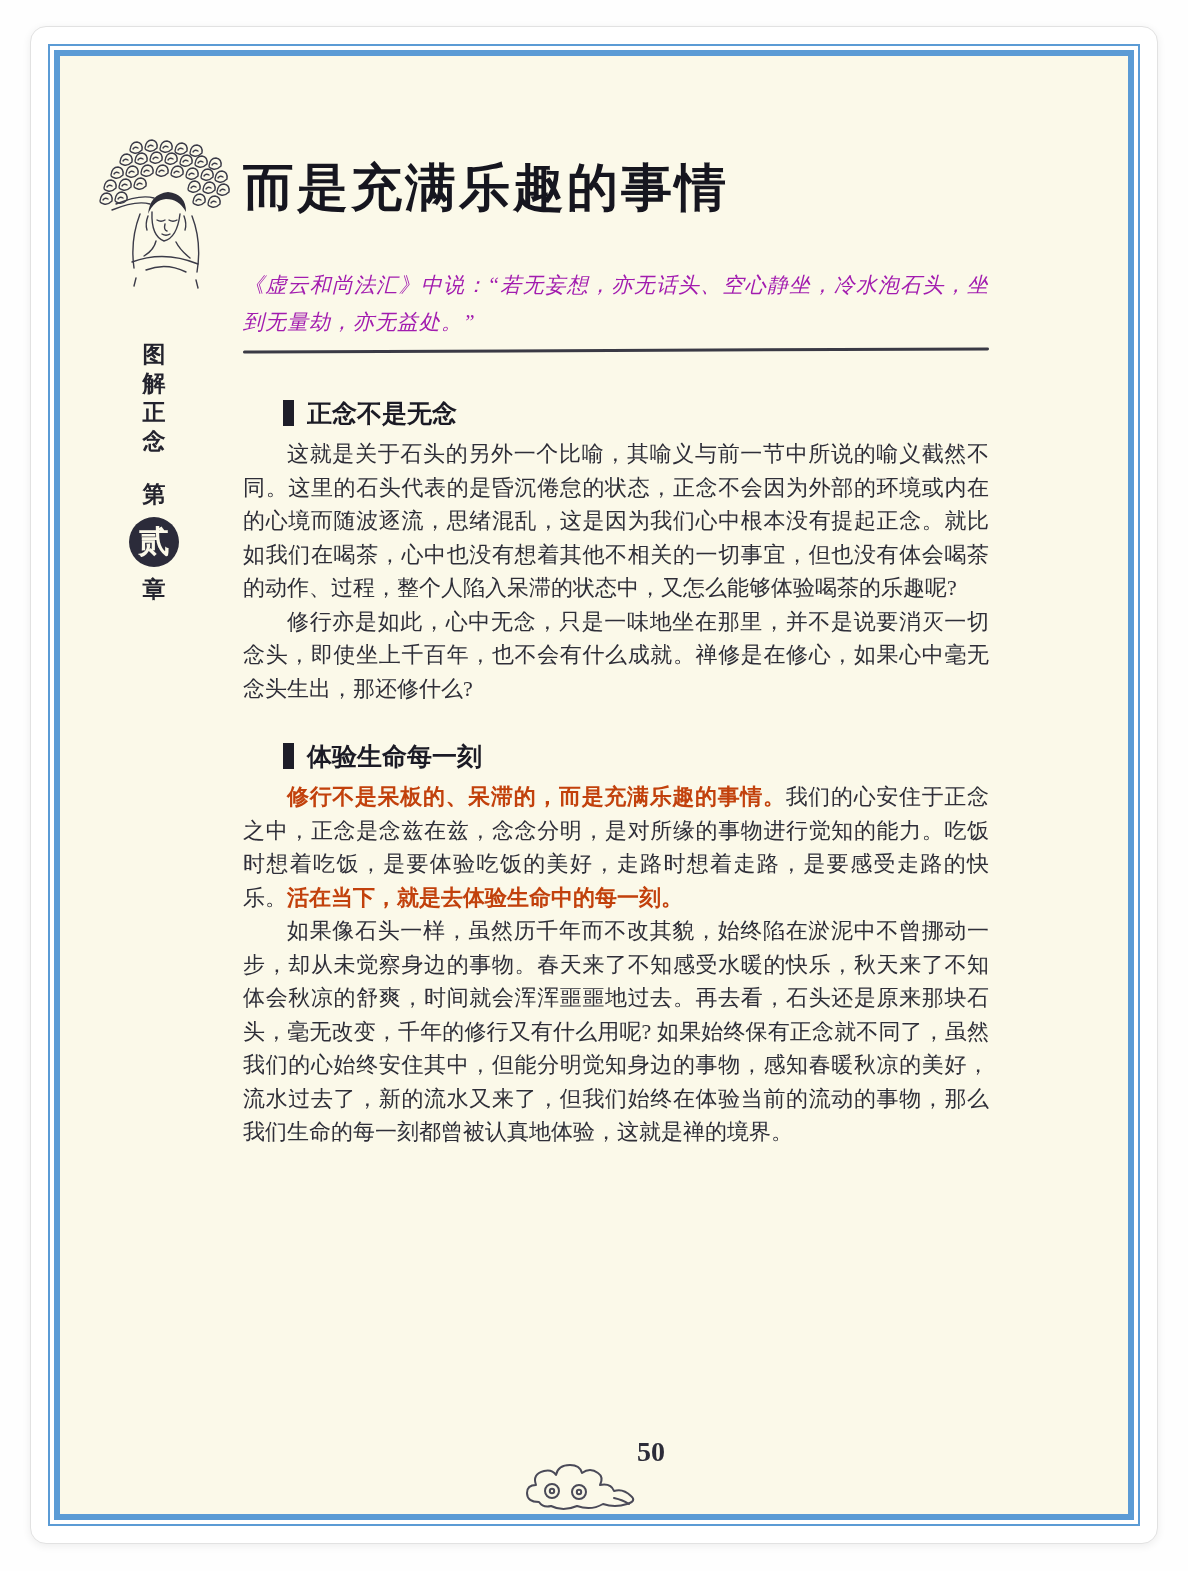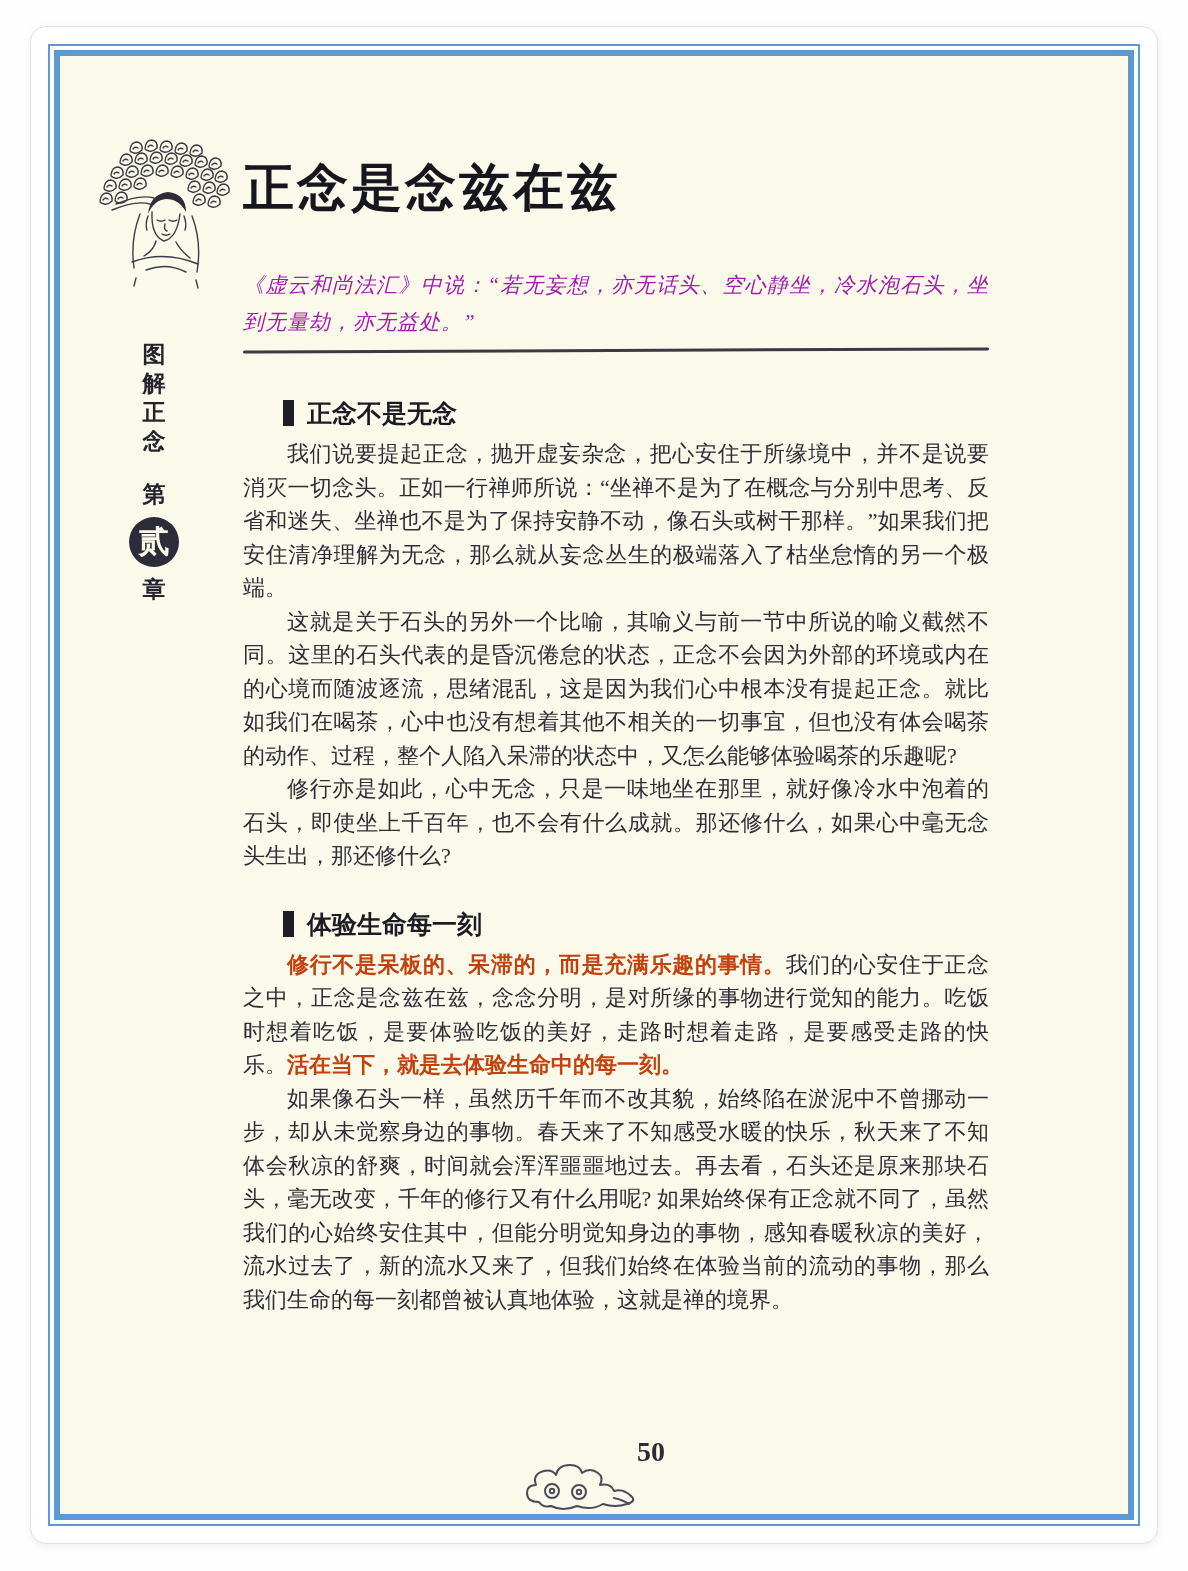--- a/index.html
+++ b/index.html
@@ -165,33 +165,32 @@
       <span class="vchar">念</span>
       <span class="gap-lg"></span>
       <span class="vchar">第</span>
       <span class="gap-sm"></span>
       <span class="chapter-badge">贰</span>
       <span class="gap-sm"></span>
       <span class="vchar">章</span>
     </div>
 
     <div class="main">
-      <div class="title">正念是念兹在兹</div>
+      <div class="title">而是充满乐趣的事情</div>
 
       <p class="quote">《虚云和尚法汇》中说：“若无妄想，亦无话头、空心静坐，冷水泡石头，坐到无量劫，亦无益处。”</p>
       <div class="rule"></div>
 
       <div class="body-text">
         <div class="section-heading">
           <span class="heading-bar"></span>
           <span>正念不是无念</span>
         </div>
-        <p>我们说要提起正念，抛开虚妄杂念，把心安住于所缘境中，并不是说要消灭一切念头。正如一行禅师所说：“坐禅不是为了在概念与分别中思考、反省和迷失、坐禅也不是为了保持安静不动，像石头或树干那样。”如果我们把安住清净理解为无念，那么就从妄念丛生的极端落入了枯坐怠惰的另一个极端。</p>
         <p>这就是关于石头的另外一个比喻，其喻义与前一节中所说的喻义截然不同。这里的石头代表的是昏沉倦怠的状态，正念不会因为外部的环境或内在的心境而随波逐流，思绪混乱，这是因为我们心中根本没有提起正念。就比如我们在喝茶，心中也没有想着其他不相关的一切事宜，但也没有体会喝茶的动作、过程，整个人陷入呆滞的状态中，又怎么能够体验喝茶的乐趣呢?</p>
-        <p>修行亦是如此，心中无念，只是一味地坐在那里，就好像冷水中泡着的石头，即使坐上千百年，也不会有什么成就。那还修什么，如果心中毫无念头生出，那还修什么?</p>
+        <p>修行亦是如此，心中无念，只是一味地坐在那里，并不是说要消灭一切念头，即使坐上千百年，也不会有什么成就。禅修是在修心，如果心中毫无念头生出，那还修什么?</p>
       </div>
 
       <div class="body-text">
         <div class="section-heading second">
           <span class="heading-bar"></span>
           <span>体验生命每一刻</span>
         </div>
         <p><strong>修行不是呆板的、呆滞的，而是充满乐趣的事情。</strong><span>我们的心安住于正念之中，正念是念兹在兹，念念分明，是对所缘的事物进行觉知的能力。吃饭时想着吃饭，是要体验吃饭的美好，走路时想着走路，是要感受走路的快乐。</span><strong>活在当下，就是去体验生命中的每一刻。</strong></p>
         <p>如果像石头一样，虽然历千年而不改其貌，始终陷在淤泥中不曾挪动一步，却从未觉察身边的事物。春天来了不知感受水暖的快乐，秋天来了不知体会秋凉的舒爽，时间就会浑浑噩噩地过去。再去看，石头还是原来那块石头，毫无改变，千年的修行又有什么用呢? 如果始终保有正念就不同了，虽然我们的心始终安住其中，但能分明觉知身边的事物，感知春暖秋凉的美好，流水过去了，新的流水又来了，但我们始终在体验当前的流动的事物，那么我们生命的每一刻都曾被认真地体验，这就是禅的境界。</p>
       </div>

